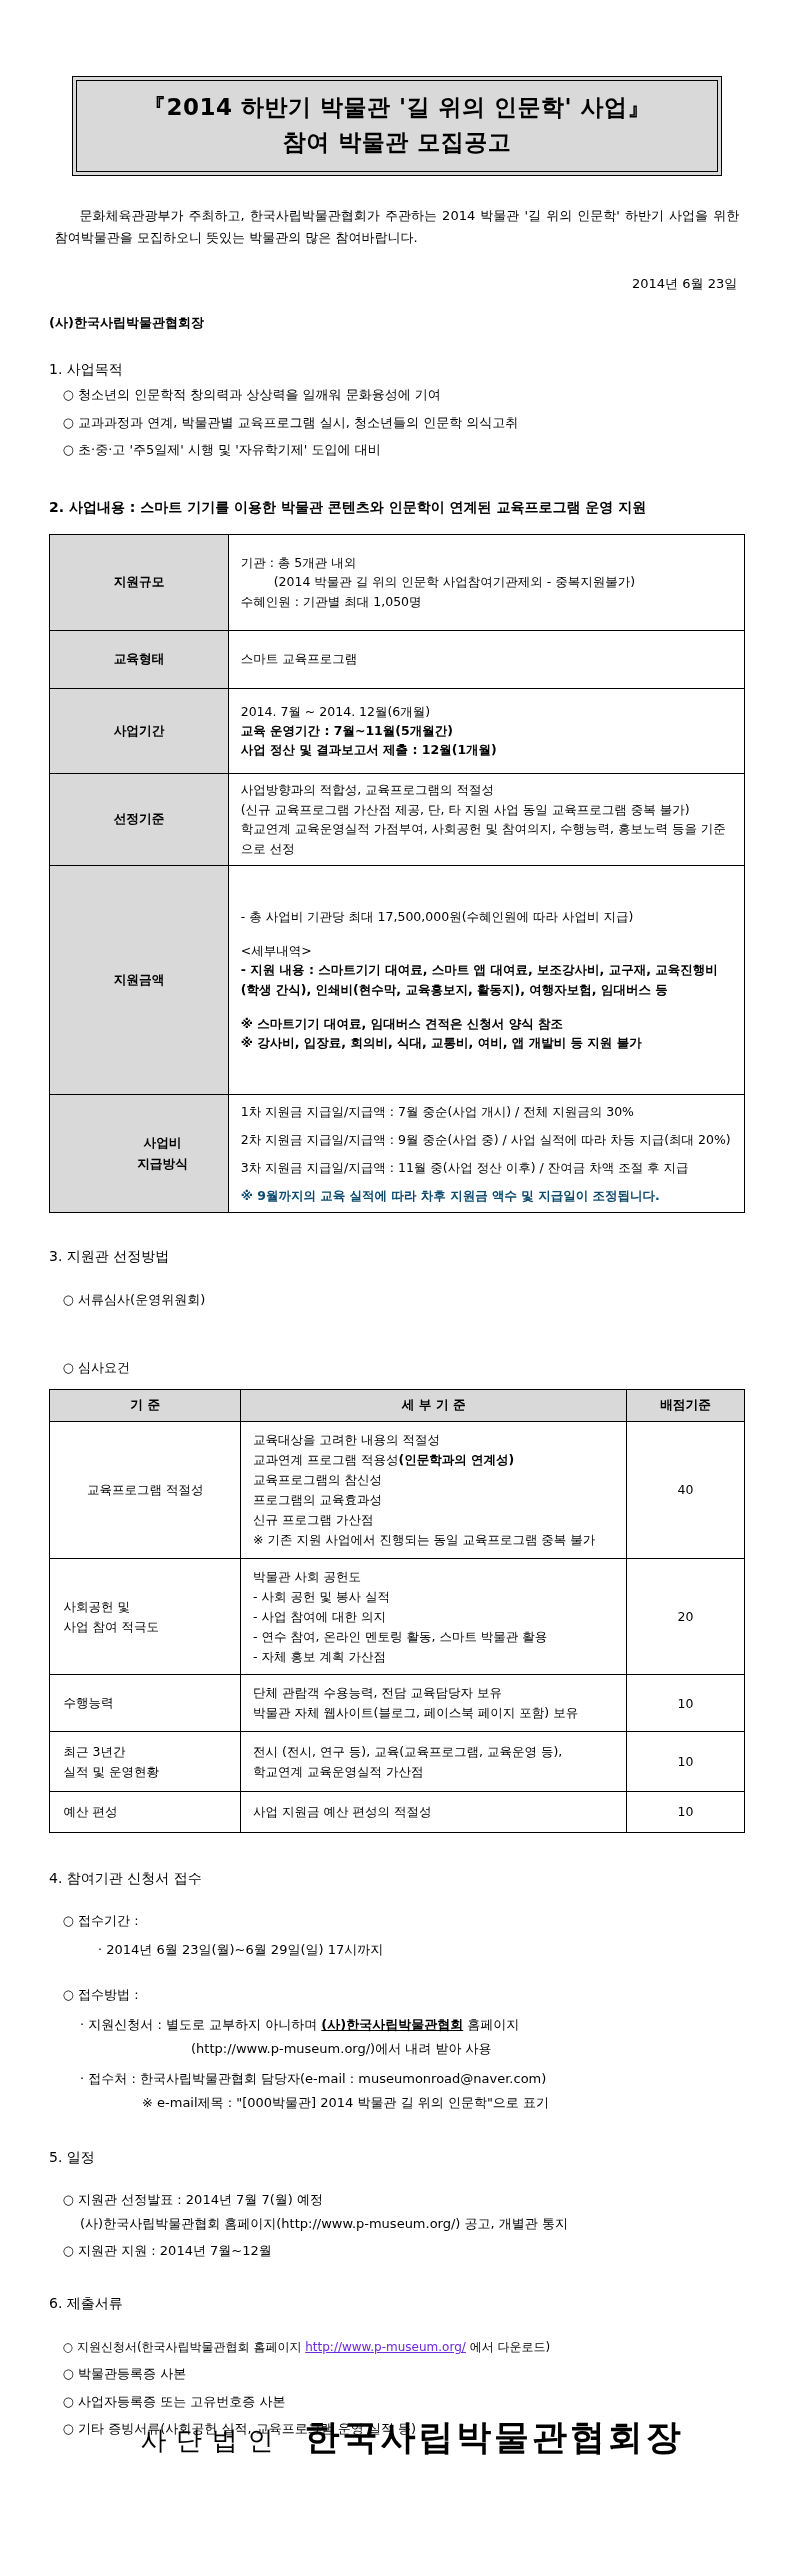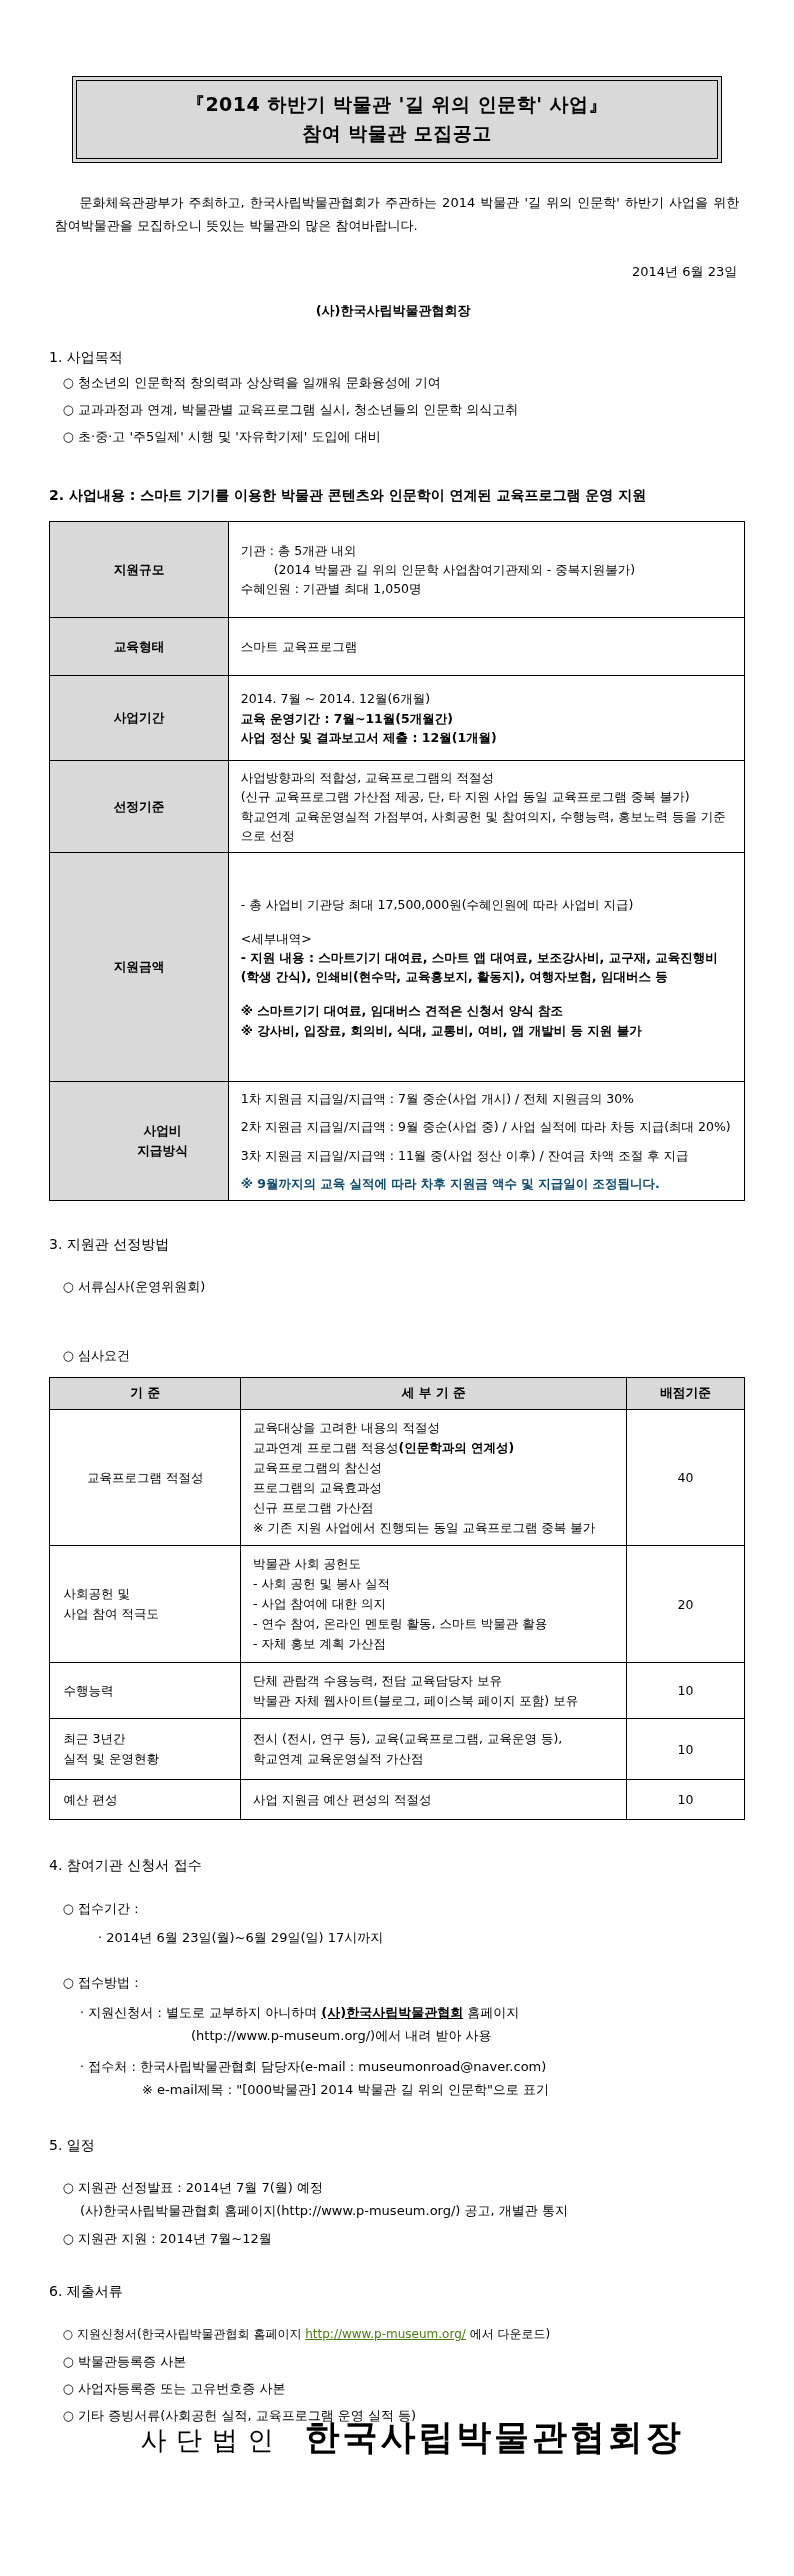--- a/index.html
+++ b/index.html
@@ -2,26 +2,26 @@
 <html><head>
 <meta charset="utf-8">
 <style>
   html,body{margin:0;padding:0;background:#ffffff;}
   body{width:794px;font-family:"DejaVu Sans","Liberation Sans",sans-serif;color:#000;}
   .page{width:794px;height:2576px;box-sizing:border-box;padding:76px 49px 0 49px;overflow:hidden;position:relative;}
 
   
   .title-box{margin:0 23.4px;border:1.9px solid #000;background:#d9d9d9;padding:2.9px;}
   .title-inner{border:1px solid #000;text-align:center;padding:8.8px 3.9px 9.7px;}
-  .title-line{font-weight:bold;font-size:19px;line-height:1.55;letter-spacing:0.5px;}
+  .title-line{font-weight:bold;font-size:23px;line-height:1.55;letter-spacing:0.5px;}
 
   
   .intro{margin:29px 5.8px 0;font-size:13px;line-height:1.75;text-align:justify;text-indent:1.9em;}
   .date-line{margin-top:25px;text-align:right;font-size:13px;padding-right:7.8px;}
-  .signer-line{margin-top:21.4px;text-align:center;font-weight:bold;font-size:13px;padding-right:7.8px;}
+  .signer-line{margin-top:21.4px;text-align:left;font-weight:bold;font-size:13px;padding-right:7.8px;}
 
   
   .sec-h{font-weight:normal;font-size:14px;margin-top:29px;}
   .bullet{font-size:13px;line-height:1.8;margin:3.9px 0 0 13.6px;padding-left:17.5px;text-indent:-17.5px;}
   .bullet.bold{font-weight:normal;}
   .sub-line{font-size:13px;line-height:1.8;margin:5.8px 0 0 49px;}
   .sub-line2{font-size:13px;line-height:1.8;margin:0 0 0 64px;}
   .gap-lg{margin-top:45px;}
   .gap-md{margin-top:21.4px;}
 
@@ -208,21 +208,21 @@
   <div class="sub-line2" style="margin-left:142px;">(http://www.p-museum.org/)에서 내려 받아 사용</div>
   <div class="plain-wrap">· 접수처 : 한국사립박물관협회 담당자(e-mail : museumonroad@naver.com)</div>
   <div class="sub-line2" style="margin-left:93px;">※ e-mail제목 : "[000박물관] 2014 박물관 길 위의 인문학"으로 표기</div>
 
   <div class="sec-h" style="margin-top:35px;">5. 일정</div>
   <div class="bullet gap-md">○ 지원관 선정발표 : 2014년 7월 7(월) 예정</div>
   <div class="sub-line2" style="margin-left:31px;">(사)한국사립박물관협회 홈페이지(http://www.p-museum.org/) 공고, 개별관 통지</div>
   <div class="bullet">○ 지원관 지원 : 2014년 7월~12월</div>
 
   <div class="sec-h" style="margin-top:33px;">6. 제출서류</div>
-  <div class="bullet gap-md"><span style="font-size:12px;">○ 지원신청서(한국사립박물관협회 홈페이지 </span><a style="color:#4d7c0f;text-decoration:underline;font-size:12px;cursor:pointer;">http://www.p-museum.org/</a><span style="font-size:12px;"> 에서 다운로드)</span></div>
+  <div class="bullet gap-md"><span style="font-size:12px;">○ 지원신청서(한국사립박물관협회 홈페이지 </span><a style="color:#6d28d9;text-decoration:underline;font-size:12px;cursor:pointer;">http://www.p-museum.org/</a><span style="font-size:12px;"> 에서 다운로드)</span></div>
   <div class="bullet">○ 박물관등록증 사본</div>
   <div class="bullet">○ 사업자등록증 또는 고유번호증 사본</div>
   <div class="bullet">○ 기타 증빙서류(사회공헌 실적, 교육프로그램 운영 실적 등)</div>
 
   <div class="footer">
     <span class="pre">사단법인</span><span class="nm">한국사립박물관협회장</span>
   </div>
 
 </div>
 

